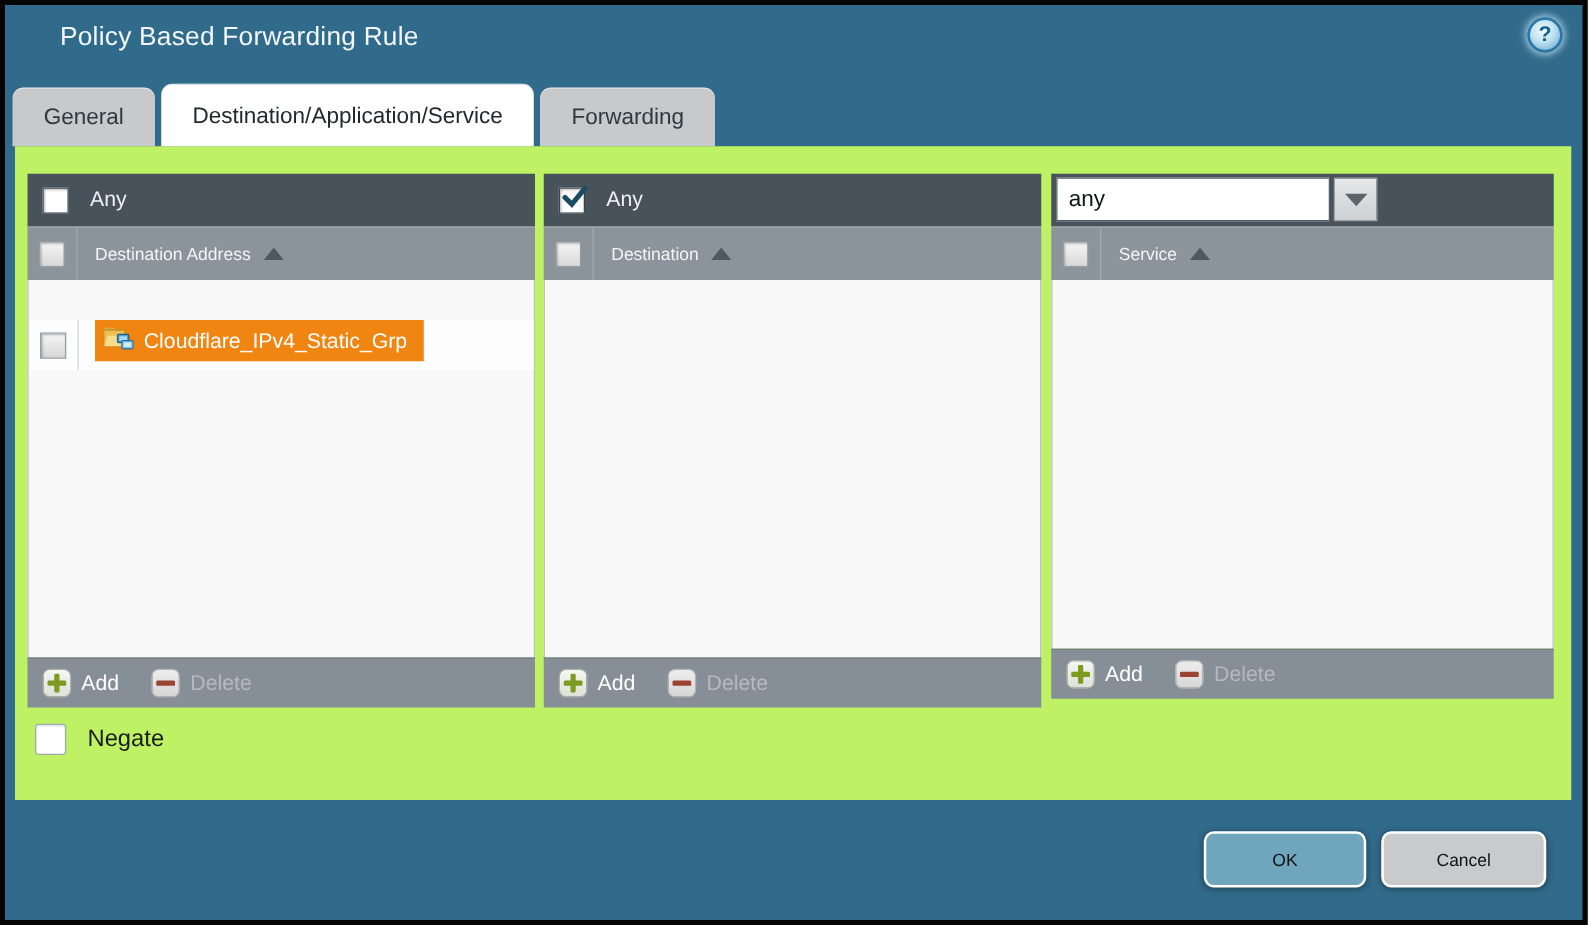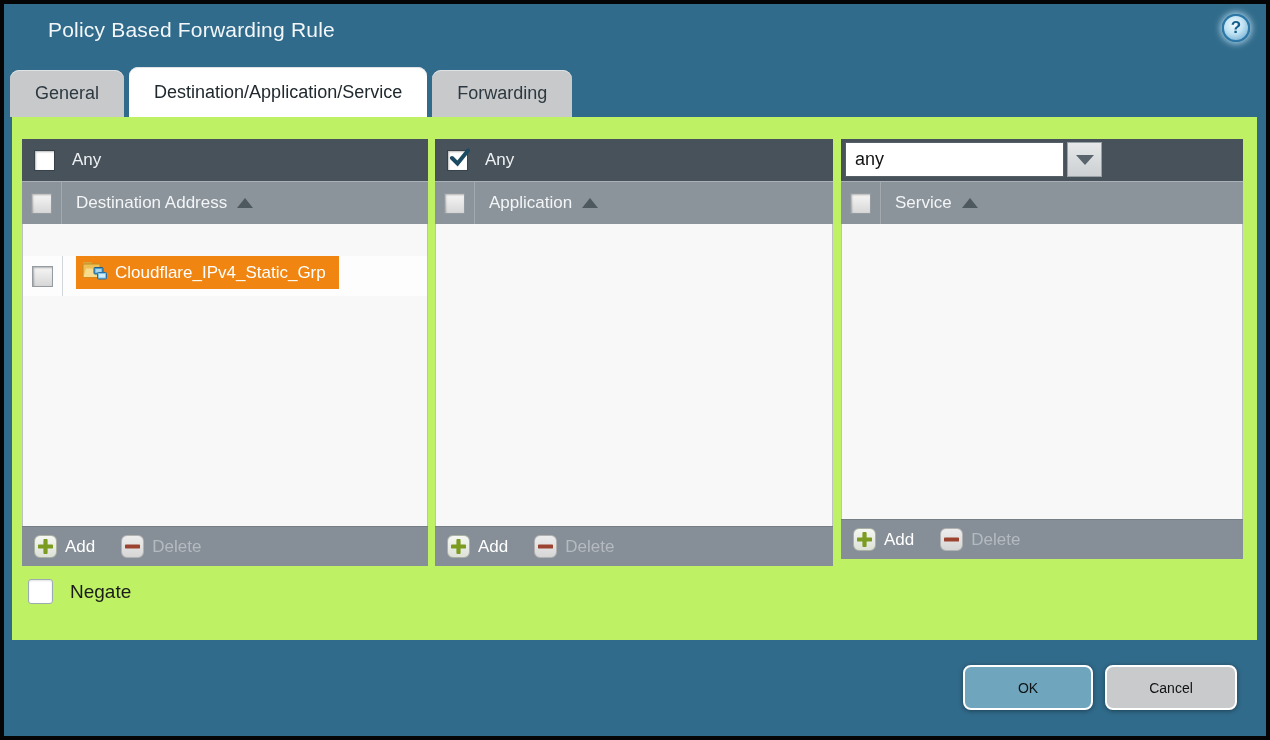--- a/index.html
+++ b/index.html
@@ -35,21 +35,21 @@
   .col { position:absolute; top:22px; display:flex; flex-direction:column; }
   #col-destination  { left:10px;  width:406px; height:427px; }
   #col-applications { left:423px; width:398px; height:427px; }
   #col-service      { left:829px; width:402px; height:420px; }
 
   .any-bar { height:42px; background:#48525b; display:flex; align-items:center; padding-left:12px; flex:0 0 auto; position:relative; }
   .any-label { color:#eef1f3; font-size:17px; margin-left:17px; }
 
   .hdr { height:43px; background:#8b939b; border-top:1px solid #aab0b6; display:flex; align-items:stretch; flex:0 0 auto; }
   .cb-cell { width:40px; display:flex; align-items:center; justify-content:center; border-right:1px solid #a2a9af; flex:0 0 auto; }
-  .hdr-label { color:#f3f5f6; font-size:17px; display:flex; align-items:center; margin-left:14px; gap:10px; }
+  .hdr-label { color:#f3f5f6; font-size:14px; display:flex; align-items:center; margin-left:14px; gap:10px; }
   .sort-asc { width:0; height:0; border-left:8px solid transparent; border-right:8px solid transparent; border-bottom:10px solid #4e585f; }
 
   .body { flex:1 1 auto; background:#f8f8f8; border-left:1px solid #bdc1c4; border-right:1px solid #bdc1c4; overflow:hidden; }
   .row { height:40px; background:#fdfdfd; display:flex; align-items:flex-start;margin-top:32px; }
   .row .cb-cell { height:100%; border-right:1px solid #d2d5d7; }
   .chip {
     display:inline-flex; align-items:center; gap:8px; background:#f08511; color:#ffffff;
     font-size:17px; height:33px; margin-left:13px; padding:0 13px 0 6px; cursor:pointer;
   }
 
@@ -163,21 +163,21 @@
               <path d="M3 10 L8.5 15.5 L19 2.5" stroke="#1b4a63" stroke-width="4" fill="none" stroke-linecap="round"></path>
             </svg>
         </span>
         <span class="any-label">Any</span>
       </div>
       <div class="hdr">
         <span class="cb-cell">
             <span class="cb light"></span>
           </span>
         <span class="hdr-label">
-          <span>Application</span>
+          <span>Destination</span>
           <span class="sort-asc"></span>
         </span>
       </div>
       <div class="body"></div>
       <div class="foot">
         <span class="btn-add">
           <span class="icon-sq icon-add">
             <svg width="15" height="15" viewBox="0 0 15 15">
                 <path d="M7.5 1.5 v12 M1.5 7.5 h12" stroke="#7c9c21" stroke-width="4.2" stroke-linecap="round"></path>
               </svg>

